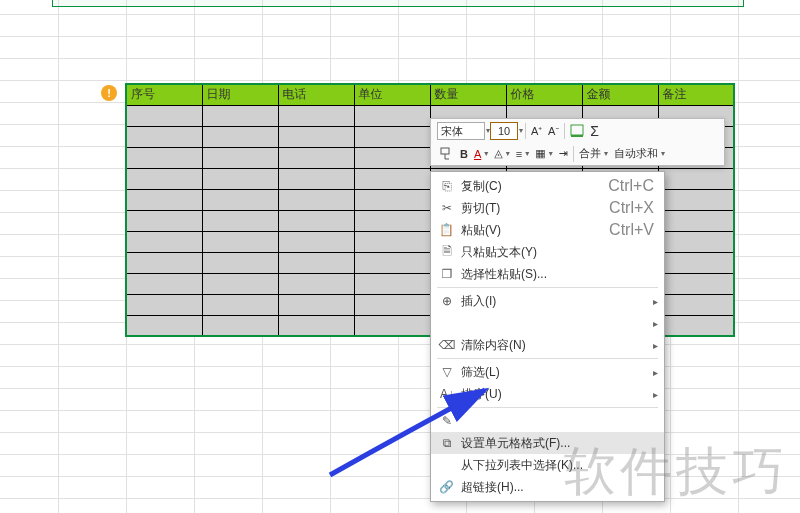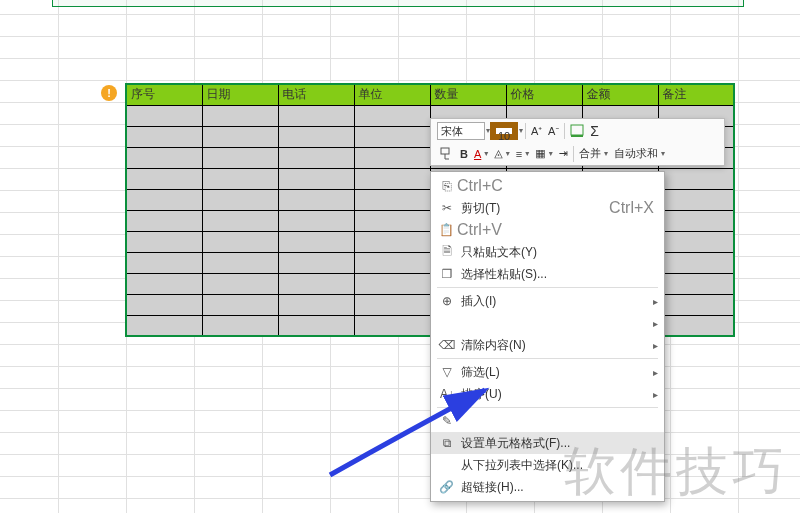--- a/index.html
+++ b/index.html
@@ -45,21 +45,21 @@
     width: 295px; height: 48px;
     background: #fafafa; border: 1px solid #bbb;
     box-shadow: 0 2px 6px rgba(0,0,0,.2);
     display: flex; flex-direction: column;
     font-size: 11px;
   }
   .mini-row { display: flex; align-items: center; height: 24px; padding: 0 6px; }
   .mini-row .sep { width: 1px; height: 16px; background: #ccc; margin: 0 2px; }
   .mini-btn { padding: 1px 3px; cursor: pointer; border-radius: 2px; display:flex; align-items:center; gap:2px;}
   .fontname { width: 48px; height: 18px; border: 1px solid #aaa; font-size: 11px; padding-left: 3px; line-height:16px; background:#fff;}
-  .fontsize { width: 28px; height: 18px; border: 6px solid #a16207; font-size: 11px; text-align:center; line-height:16px; background:#fff;}
+  .fontsize { width: 28px; height: 18px; border: 1px solid #a16207; font-size: 11px; text-align:center; line-height:16px; background:#fff;}
   .caret { font-size: 8px; color: #666; margin-left:1px;}
   .ctx {
     position: absolute; left: 430px; top: 171px;
     width: 235px; background: #fff;
     border: 1px solid #aaa; box-shadow: 2px 3px 8px rgba(0,0,0,.3);
     padding: 3px 0;
   }
   .ctx-item {
     display: flex; align-items: center;
     height: 22px; padding: 0 10px 0 6px;
@@ -268,29 +268,31 @@
     <div class="mini-btn">
         <span>自动求和</span>
         <span class="caret">▾</span>
       </div>
   </div>
 </div>
 
 <div class="ctx" id="ctx">
     <div class="ctx-item">
       <span class="ctx-ico">⎘</span>
+      <span class="ctx-lbl">复制(C)</span>
       <span class="ctx-sc">Ctrl+C</span>
     </div>
     <div class="ctx-item">
       <span class="ctx-ico">✂</span>
       <span class="ctx-lbl">剪切(T)</span>
       <span class="ctx-sc">Ctrl+X</span>
     </div>
     <div class="ctx-item">
       <span class="ctx-ico">📋</span>
+      <span class="ctx-lbl">粘贴(V)</span>
       <span class="ctx-sc">Ctrl+V</span>
     </div>
     <div class="ctx-item">
       <span class="ctx-ico">🗎</span>
       <span class="ctx-lbl">只粘贴文本(Y)</span>
     </div>
     <div class="ctx-item">
       <span class="ctx-ico">❐</span>
       <span class="ctx-lbl">选择性粘贴(S)...</span>
     </div>

